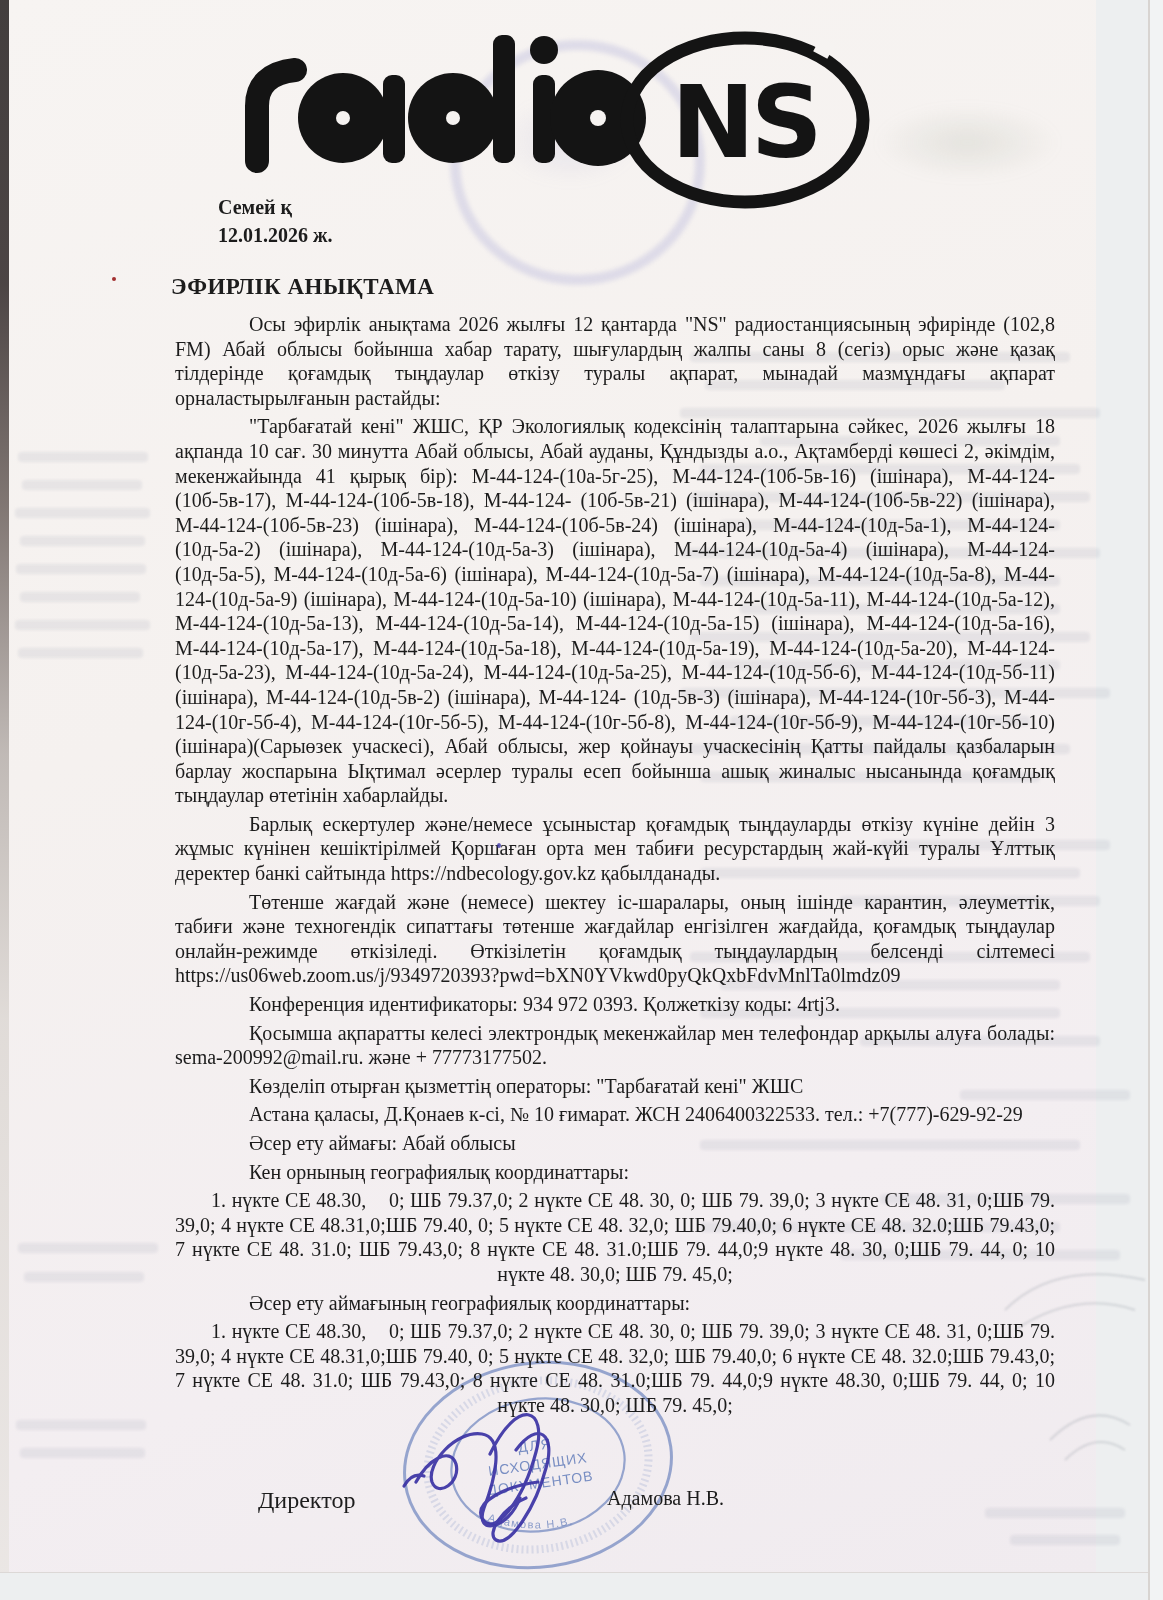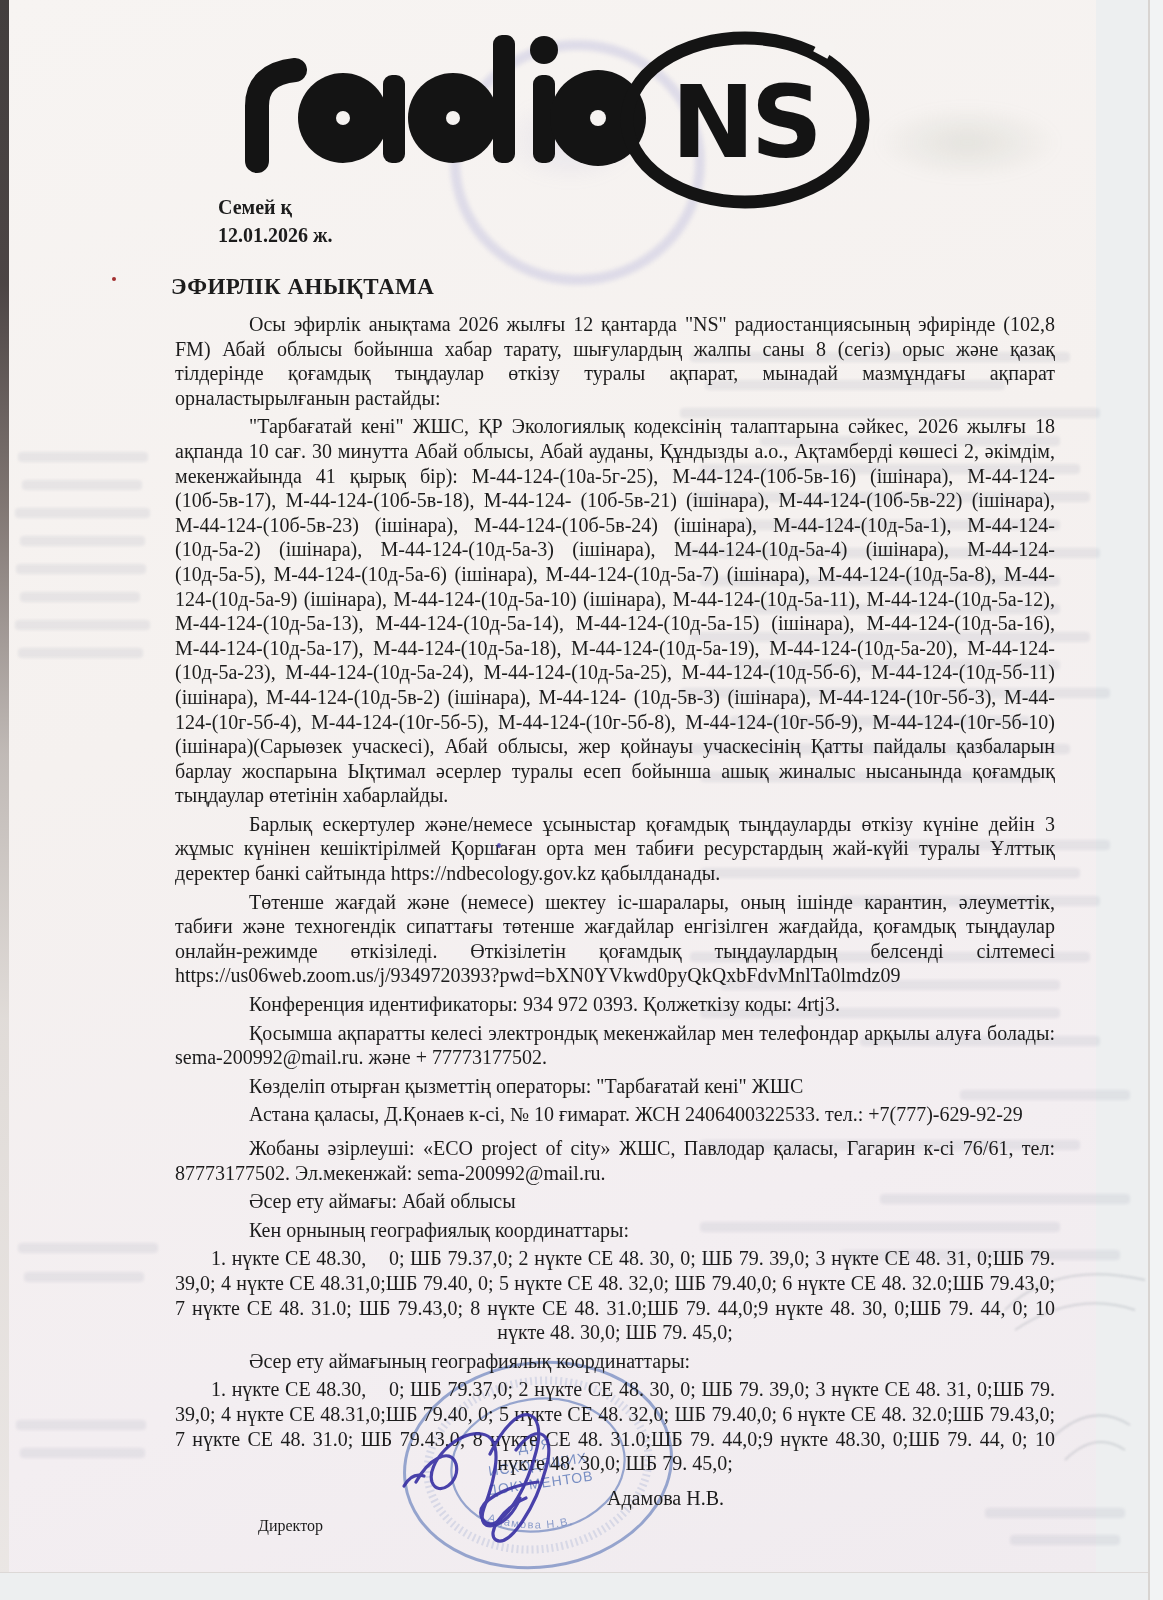--- a/index.html
+++ b/index.html
@@ -46,21 +46,21 @@
   }
   .content p{
     margin:4px;font-size:20px;line-height:24.6px;text-align:justify;
     text-indent:74px;overflow-wrap:anywhere;
   }
   .content p.coords{text-indent:36px;text-align-last:center;font-family:Liberation Serif, serif;}
   .content p.gap-before{margin-top:9px;}
   
   .stamp-svg{position:absolute;left:398px;top:1358px;z-index:2;}
   .sig-svg{position:absolute;left:398px;top:1390px;z-index:4;}
-  .sig-role{position:absolute;left:258px;top:1487px;font-size:16px;z-index:3;margin-top:30px;}
+  .sig-role{position:absolute;left:258px;top:1487px;font-size:24px;z-index:3;}
   .sig-name{position:absolute;left:607px;top:1487px;font-size:20px;z-index:3;}
   
   .noise-layer{position:absolute;left:0;top:0;width:1148px;height:1572px;z-index:0;}
   .nbar{position:absolute;height:10px;background:rgba(120,128,158,0.12);filter:blur(1.5px);border-radius:4px;}
   .dot{position:absolute;border-radius:50%;z-index:4;}
   .dot-red{left:112px;top:277px;width:4px;height:4px;background:#a23030;}
   .dot-blue{left:497px;top:843px;width:4px;height:5px;background:#3b33a5;opacity:.8;}
   .pencil-svg{position:absolute;left:995px;top:1250px;z-index:1;filter:blur(1px);}
 </style>
 </head>
@@ -150,21 +150,20 @@
   <div class="content">
     <h1>ЭФИРЛІК АНЫҚТАМА</h1>
     <p>Осы эфирлік анықтама 2026 жылғы 12 қантарда "NS" радиостанциясының эфирінде (102,8 FM) Абай облысы бойынша хабар тарату, шығулардың жалпы саны 8 (сегіз) орыс және қазақ тілдерінде қоғамдық тыңдаулар өткізу туралы ақпарат, мынадай мазмұндағы ақпарат орналастырылғанын растайды:</p>
     <p>"Тарбағатай кені" ЖШС, ҚР Экологиялық кодексінің талаптарына сәйкес, 2026 жылғы 18 ақпанда 10 сағ. 30 минутта Абай облысы, Абай ауданы, Құндызды а.о., Ақтамберді көшесі 2, әкімдім, мекенжайында 41 қырық бір): М-44-124-(10а-5г-25), М-44-124-(10б-5в-16) (ішінара), М-44-124-(10б-5в-17), М-44-124-(10б-5в-18), М-44-124- (10б-5в-21) (ішінара), М-44-124-(10б-5в-22) (ішінара), М-44-124-(10б-5в-23) (ішінара), М-44-124-(10б-5в-24) (ішінара), М-44-124-(10д-5а-1), М-44-124-(10д-5а-2) (ішінара), М-44-124-(10д-5а-3) (ішінара), М-44-124-(10д-5а-4) (ішінара), М-44-124-(10д-5а-5), М-44-124-(10д-5а-6) (ішінара), М-44-124-(10д-5а-7) (ішінара), М-44-124-(10д-5а-8), М-44-124-(10д-5а-9) (ішінара), М-44-124-(10д-5а-10) (ішінара), М-44-124-(10д-5а-11), М-44-124-(10д-5а-12), М-44-124-(10д-5а-13), М-44-124-(10д-5а-14), М-44-124-(10д-5а-15) (ішінара), М-44-124-(10д-5а-16), М-44-124-(10д-5а-17), М-44-124-(10д-5а-18), М-44-124-(10д-5а-19), М-44-124-(10д-5а-20), М-44-124-(10д-5а-23), М-44-124-(10д-5а-24), М-44-124-(10д-5а-25), М-44-124-(10д-5б-6), М-44-124-(10д-5б-11) (ішінара), М-44-124-(10д-5в-2) (ішінара), М-44-124- (10д-5в-3) (ішінара), М-44-124-(10г-5б-3), М-44-124-(10г-5б-4), М-44-124-(10г-5б-5), М-44-124-(10г-5б-8), М-44-124-(10г-5б-9), М-44-124-(10г-5б-10) (ішінара)(Сарыөзек учаскесі), Абай облысы, жер қойнауы учаскесінің Қатты пайдалы қазбаларын барлау жоспарына Ықтимал әсерлер туралы есеп бойынша ашық жиналыс нысанында қоғамдық тыңдаулар өтетінін хабарлайды.</p>
     <p>Барлық ескертулер және/немесе ұсыныстар қоғамдық тыңдауларды өткізу күніне дейін 3 жұмыс күнінен кешіктірілмей Қоршаған орта мен табиғи ресурстардың жай-күйі туралы Ұлттық деректер банкі сайтында https://ndbecology.gov.kz қабылданады.</p>
     <p>Төтенше жағдай және (немесе) шектеу іс-шаралары, оның ішінде карантин, әлеуметтік, табиғи және техногендік сипаттағы төтенше жағдайлар енгізілген жағдайда, қоғамдық тыңдаулар онлайн-режимде өткізіледі. Өткізілетін қоғамдық тыңдаулардың белсенді сілтемесі https://us06web.zoom.us/j/9349720393?pwd=bXN0YVkwd0pyQkQxbFdvMnlTa0lmdz09</p>
     <p>Конференция идентификаторы: 934 972 0393. Қолжеткізу коды: 4rtj3.</p>
     <p>Қосымша ақпаратты келесі электрондық мекенжайлар мен телефондар арқылы алуға болады: sema-200992@mail.ru. және + 77773177502.</p>
     <p>Көзделіп отырған қызметтің операторы: "Тарбағатай кені" ЖШС</p>
     <p>Астана қаласы, Д.Қонаев к-сі, № 10 ғимарат. ЖСН 2406400322533. тел.: +7(777)-629-92-29</p>
-    <p class="gap-before">Жобаны әзірлеуші: «ECO project of city» ЖШС, Павлодар қаласы, Гагарин к-сі 76/61, тел: 87773177502. Эл.мекенжай: sema-200992@mail.ru.</p>
     <p>Әсер ету аймағы: Абай облысы</p>
     <p>Кен орнының географиялық координаттары:</p>
     <p class="coords">1. нүкте СЕ 48.30,&nbsp;&nbsp;&nbsp;&nbsp;0; ШБ 79.37,0; 2 нүкте СЕ 48. 30, 0; ШБ 79. 39,0; 3 нүкте СЕ 48. 31, 0;ШБ 79. 39,0; 4 нүкте СЕ 48.31,0;ШБ 79.40, 0; 5 нүкте СЕ 48. 32,0; ШБ 79.40,0; 6 нүкте СЕ 48. 32.0;ШБ 79.43,0; 7 нүкте СЕ 48. 31.0; ШБ 79.43,0; 8 нүкте СЕ 48. 31.0;ШБ 79. 44,0;9 нүкте 48. 30, 0;ШБ 79. 44, 0; 10 нүкте 48. 30,0; ШБ 79. 45,0;</p>
     <p>Әсер ету аймағының географиялық координаттары:</p>
     <p class="coords">1. нүкте СЕ 48.30,&nbsp;&nbsp;&nbsp;&nbsp;0; ШБ 79.37,0; 2 нүкте СЕ 48. 30, 0; ШБ 79. 39,0; 3 нүкте СЕ 48. 31, 0;ШБ 79. 39,0; 4 нүкте СЕ 48.31,0;ШБ 79.40, 0; 5 нүкте СЕ 48. 32,0; ШБ 79.40,0; 6 нүкте СЕ 48. 32.0;ШБ 79.43,0; 7 нүкте СЕ 48. 31.0; ШБ 79.43,0; 8 нүкте СЕ 48. 31.0;ШБ 79. 44,0;9 нүкте 48.30, 0;ШБ 79. 44, 0; 10 нүкте 48. 30,0; ШБ 79. 45,0;</p>
   </div>
 
   <svg class="stamp-svg" width="280" height="214" viewBox="0 0 280 214">
     <g transform="rotate(-8 140 107)" stroke="rgba(72,104,176,0.55)" fill="none">
       <ellipse cx="140" cy="107" rx="134" ry="102" stroke-width="3"></ellipse>

